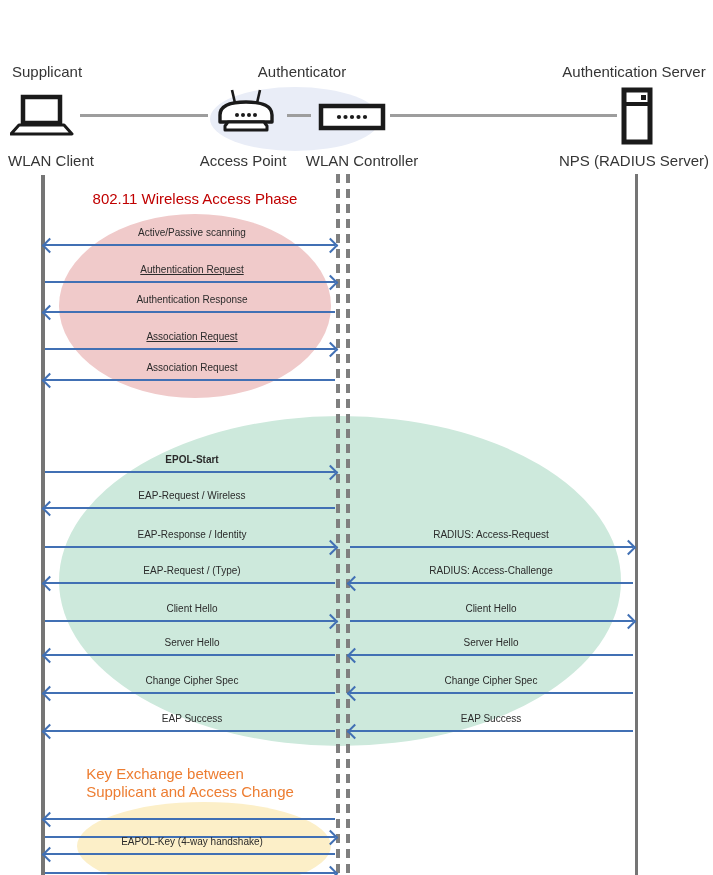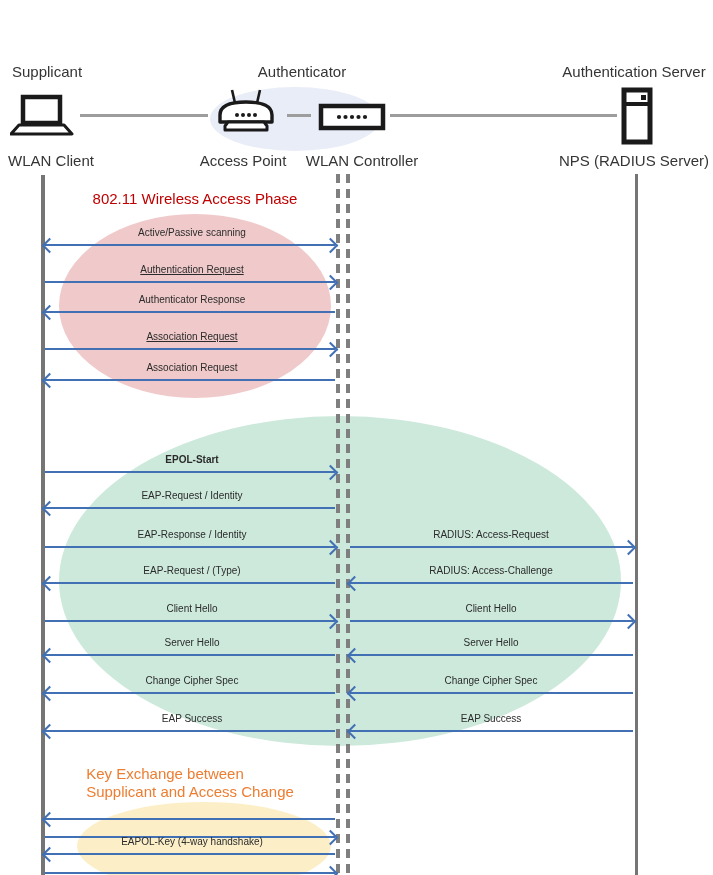--- a/index.html
+++ b/index.html
@@ -107,37 +107,37 @@
         <span class="head head-right"></span>
       </div>
       <div class="msg-label" style="left: 192px; top: 180px;">Active/Passive scanning</div>
       <div class="msg-arrow" style="left: 45px; width: 290px; top: 237px;">
         <span class="head head-right"></span>
       </div>
       <div class="msg-label" style="left: 192px; top: 217px; text-decoration: underline;">Authentication Request</div>
       <div class="msg-arrow" style="left: 45px; width: 290px; top: 267px;">
         <span class="head head-left"></span>
       </div>
-      <div class="msg-label" style="left: 192px; top: 247px;">Authenticator Response</div>
+      <div class="msg-label" style="left: 192px; top: 247px;">Authentication Response</div>
       <div class="msg-arrow" style="left: 45px; width: 290px; top: 304px;">
         <span class="head head-right"></span>
       </div>
       <div class="msg-label" style="left: 192px; top: 284px; text-decoration: underline;">Association Request</div>
       <div class="msg-arrow" style="left: 45px; width: 290px; top: 335px;">
         <span class="head head-left"></span>
       </div>
       <div class="msg-label" style="left: 192px; top: 315px;">Association Request</div>
       <div class="msg-arrow" style="left: 45px; width: 290px; top: 427px;">
         <span class="head head-right"></span>
       </div>
       <div class="msg-label" style="left: 192px; top: 407px; font-weight: bold;">EPOL-Start</div>
       <div class="msg-arrow" style="left: 45px; width: 290px; top: 463px;">
         <span class="head head-left"></span>
       </div>
-      <div class="msg-label" style="left: 192px; top: 443px;">EAP-Request / Identity</div>
+      <div class="msg-label" style="left: 192px; top: 443px;">EAP-Request / Wireless</div>
       <div class="msg-arrow" style="left: 45px; width: 290px; top: 502px;">
         <span class="head head-right"></span>
       </div>
       <div class="msg-label" style="left: 192px; top: 482px;">EAP-Response / Identity</div>
       <div class="msg-arrow" style="left: 350px; width: 283px; top: 502px;">
         <span class="head head-right"></span>
       </div>
       <div class="msg-label" style="left: 491px; top: 482px;">RADIUS: Access-Request</div>
       <div class="msg-arrow" style="left: 45px; width: 290px; top: 538px;">
         <span class="head head-left"></span>

